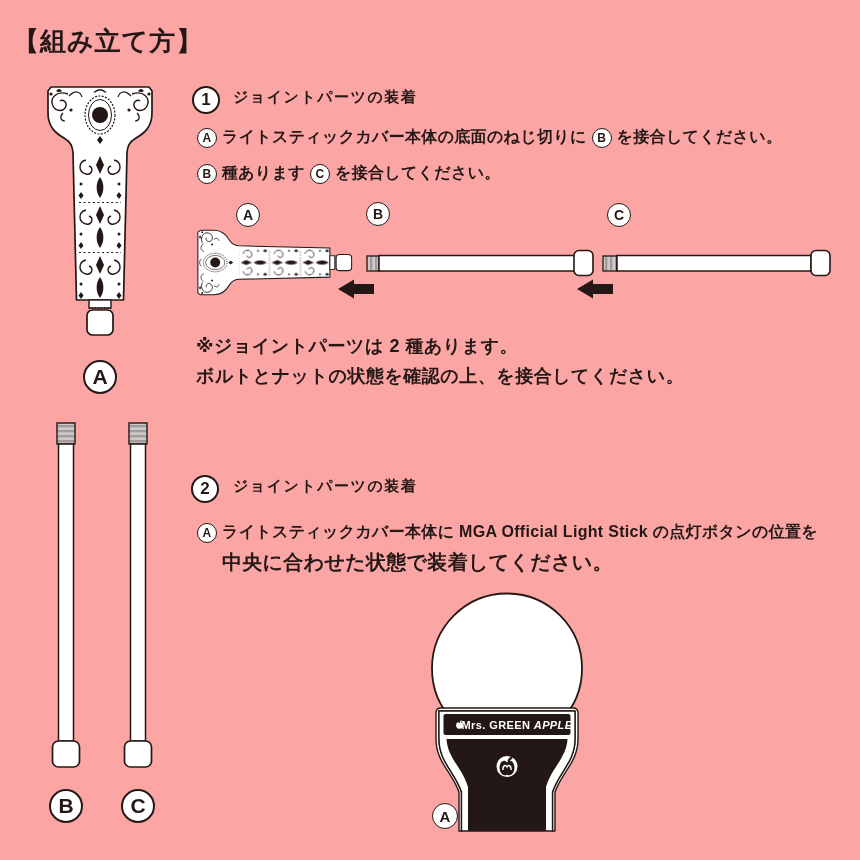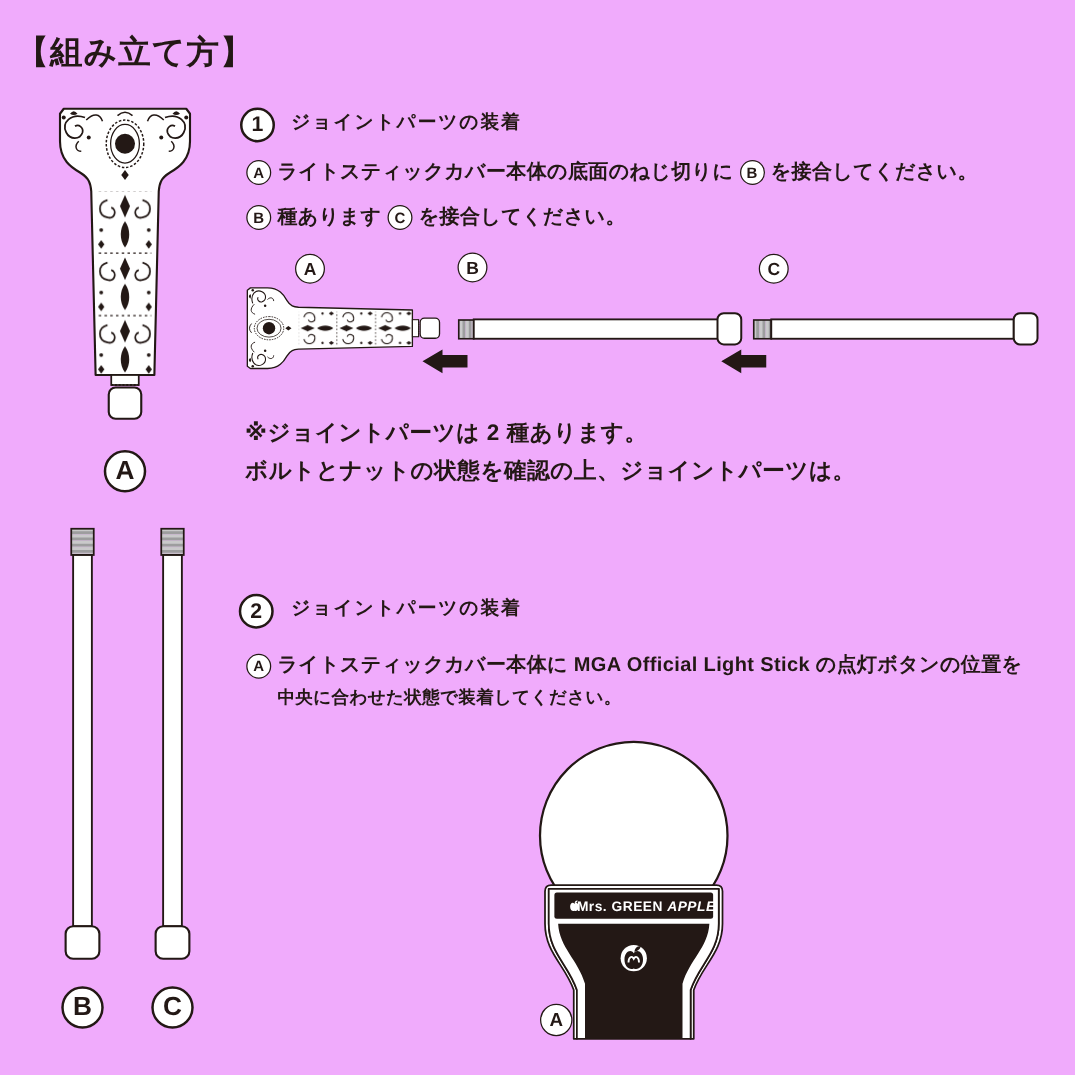--- a/index.html
+++ b/index.html
@@ -1,25 +1,25 @@
 <!DOCTYPE html>
 <html><head>
 <meta charset="utf-8">
 <style>
   :root{ --ink:#231815; }
   html,body{margin:0;padding:0;background:#fff;}
   body{font-family:"Liberation Sans","DejaVu Sans",sans-serif;color:var(--ink);}
-  .canvas{position:relative;width:860px;height:860px;background:#f0abfc;overflow:hidden;}
+  .canvas{position:relative;width:860px;height:860px;background:#fca5a5;overflow:hidden;}
   .abs{position:absolute;}
   .title{position:absolute;left:13px;top:24px;font-size:26px;font-weight:800;letter-spacing:1px;}
   .step-num{position:absolute;width:28px;height:28px;border:2px solid var(--ink);border-radius:50%;
     display:flex;align-items:center;justify-content:center;font-size:17px;font-weight:800;background:#fff;box-sizing:border-box;}
   .step-heading{position:absolute;font-size:15px;font-weight:800;letter-spacing:1.5px;white-space:nowrap;}
   .inst{position:absolute;display:flex;align-items:center;gap:5px;font-size:16px;font-weight:700;white-space:nowrap;letter-spacing:.3px;}
-  .inst-cont{position:absolute;font-size:14px;font-weight:700;white-space:nowrap;letter-spacing:.3px;}
+  .inst-cont{position:absolute;font-size:20px;font-weight:700;white-space:nowrap;letter-spacing:.3px;}
   .badge-inline{width:20px;height:20px;border:1.6px solid var(--ink);border-radius:50%;flex:none;
     display:flex;align-items:center;justify-content:center;font-size:12px;font-weight:800;background:#fff;box-sizing:border-box;}
   .note-line{position:absolute;font-size:18px;font-weight:700;white-space:nowrap;letter-spacing:.5px;}
   .part-badge{position:absolute;border:2px solid var(--ink);border-radius:50%;background:#fff;
     display:flex;align-items:center;justify-content:center;font-weight:800;box-sizing:border-box;}
   .part-badge.lg{width:34px;height:34px;font-size:21px;}
   .part-badge.md{width:24px;height:24px;font-size:14px;border-width:1.8px;}
   .part-badge.sm{width:26px;height:26px;font-size:15px;border-width:1.8px;}
   svg{display:block;font-family:"Liberation Sans","DejaVu Sans",sans-serif;}
 </style>
@@ -122,21 +122,21 @@
       <rect x="603" y="256" width="14" height="15" fill="url(#threadV)" stroke="#231815" stroke-width="1.3"></rect>
       <rect x="617" y="255.5" width="194" height="15.5" fill="#fff" stroke="#231815" stroke-width="1.5"></rect>
       <rect x="811" y="250.5" width="19" height="25" rx="5" fill="#fff" stroke="#231815" stroke-width="1.6"></rect>
     </g>
 
     <path id="arrowL" d="M338 289 L354 279.5 L354 284 L374 284 L374 294 L354 294 L354 298.5 Z" fill="#231815"></path>
     <use href="#arrowL" xlink:href="#arrowL" x="239"></use>
   </svg>
 
   <div class="note-line" style="left:196px;top:334px">※ジョイントパーツは 2 種あります。</div>
-  <div class="note-line" style="left:196px;top:364px">ボルトとナットの状態を確認の上、ジョイントパーツは。</div>
+  <div class="note-line" style="left:196px;top:364px">ボルトとナットの状態を確認の上、を接合してください。</div>
 
   <svg class="abs" style="left:38px;top:415px" width="124" height="360" viewBox="0 0 124 360">
     <g id="stickV">
       <rect x="19" y="8" width="18" height="21" fill="url(#threadH)" stroke="#231815" stroke-width="1.4"></rect>
       <rect x="20.5" y="29" width="15" height="297" fill="#fff" stroke="#231815" stroke-width="1.5"></rect>
       <rect x="14.5" y="326" width="27" height="26" rx="6" fill="#fff" stroke="#231815" stroke-width="1.7"></rect>
     </g>
     <use href="#stickV" xlink:href="#stickV" x="72"></use>
   </svg>
   <div class="part-badge lg" style="left:49px;top:789px">B</div>

